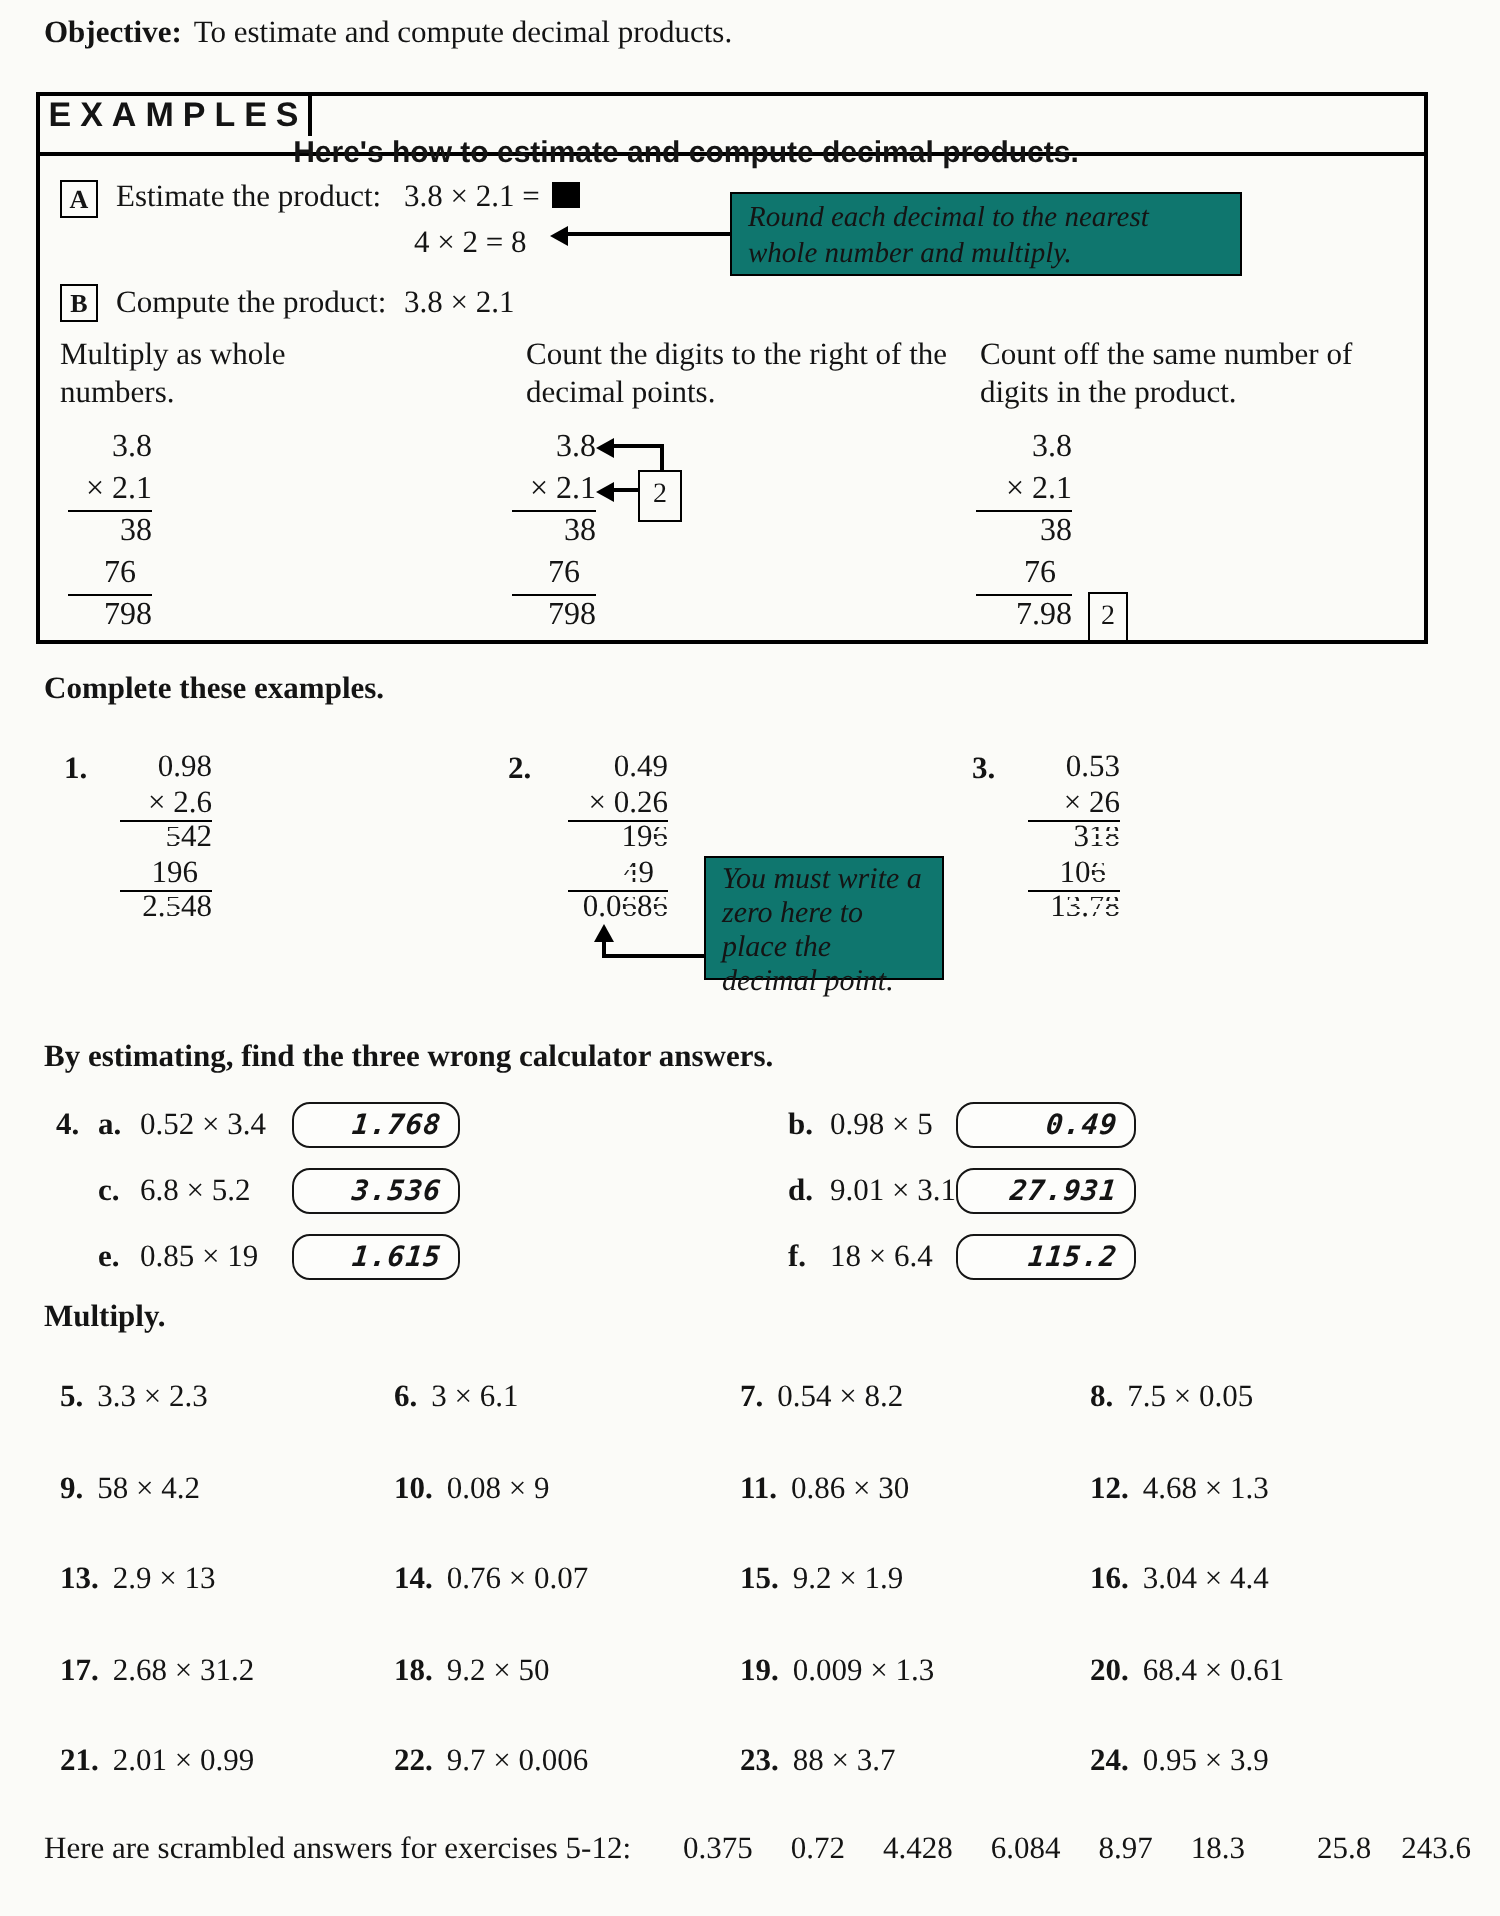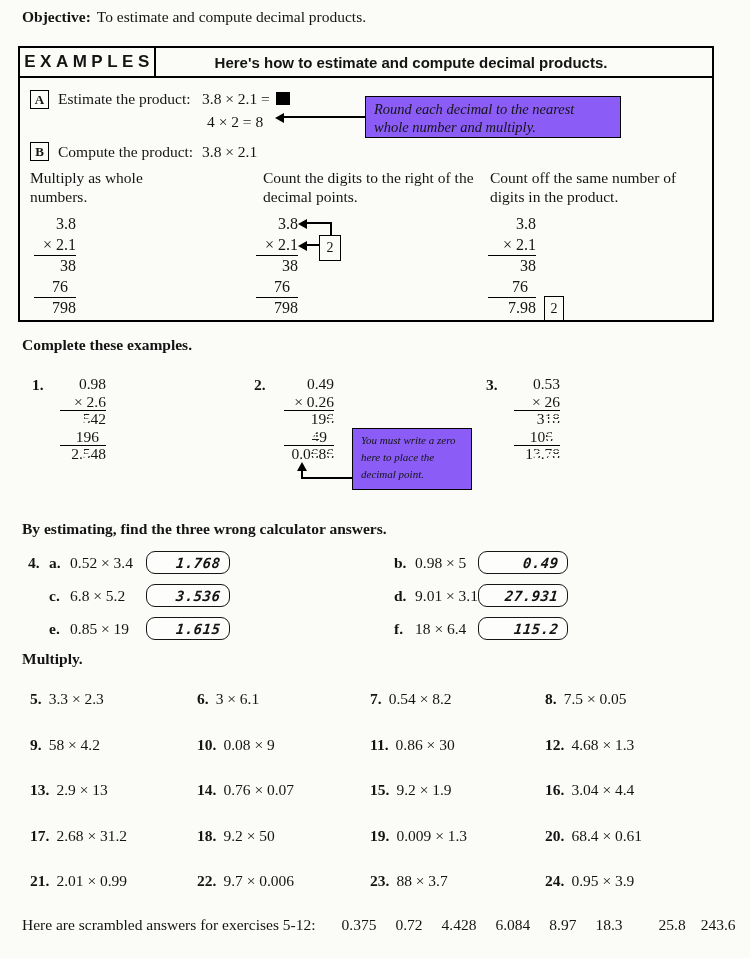--- a/index.html
+++ b/index.html
@@ -7,31 +7,31 @@
        font-family:"Liberation Serif","DejaVu Serif",serif;color:#141414;
        -webkit-font-smoothing:antialiased;}
   .abs{position:absolute;}
   .page{position:absolute;inset:0;overflow:hidden;}
   .objective{position:absolute;left:22px;top:8px;font-size:15.5px;}
   .objective b{margin-right:6px;text-align:center;}
 
   
   .ex-box{position:absolute;left:18px;top:46px;width:696px;height:276px;
           border:2px solid #000;box-sizing:border-box;background:transparent;}
-  .ex-header{display:flex;height:28px;border-bottom:2px solid #000;}
+  .ex-header{display:flex;height:28px;border-bottom:2px solid #000;flex-direction:column;}
   .ex-title{width:130px;border-right:2px solid #000;display:flex;align-items:center;justify-content:center;
             font-family:"Liberation Sans",sans-serif;font-weight:bold;font-size:17px;letter-spacing:4.5px;padding-left:4px;}
   .ex-subtitle{flex:1;display:flex;align-items:center;justify-content:center;padding-right:46px;
             font-family:"Liberation Sans",sans-serif;font-weight:bold;font-size:15px;}
   .ex-content{position:absolute;left:0;top:30px;right:0;bottom:0;font-size:15.5px;}
   .tag{position:absolute;width:17px;height:17px;border:1.5px solid #000;display:flex;align-items:center;
        justify-content:center;font-size:13px;font-weight:600;box-sizing:content-box;}
   .sq{display:inline-block;width:14px;height:13px;background:#000;margin-left:6px;vertical-align:-1px;}
   .note{position:absolute;border:1.8px solid #000;font-style:italic;font-size:14.5px;line-height:18px;
-        padding:3px 8px;box-sizing:border-box;background:#8b5cf6;}
+        padding:3px 8px;box-sizing:border-box;background:#0f766e;}
   .col-head{position:absolute;font-size:15.5px;line-height:19px;}
 
   
   .work{position:absolute;text-align:right;}
   .m-row{border-bottom:1.5px solid transparent;white-space:nowrap;}
   .m-row.rule{border-bottom-color:#000;}
   .work-lg{font-size:16px;}
   .work-lg .m-row{height:21px;line-height:19.5px;box-sizing:border-box;}
   .work-lg .m-row.shift{padding-right:8px;}
   .work-sm{font-size:15.5px;}
@@ -182,21 +182,21 @@
         <div class="m-row rule"><span>× 26</span></div>
         <div class="m-row"><span>3</span><span class="tr">18</span></div>
         <div class="m-row rule shift"><span>10</span><span class="tr">6</span></div>
         <div class="m-row"><span>1</span><span class="tr">3</span><span>.</span><span class="tr">78</span></div>
       </div>
   </div>
 
   <div class="tri-up" style="left:297px;top:462px"></div>
   <div class="vline" style="left:301px;top:470px;height:9px"></div>
   <div class="hline" style="left:301px;top:477px;width:51px"></div>
-  <div class="note" style="left:352px;top:428px;width:120px;height:62px;font-size:11px;line-height:17px">
+  <div class="note" style="left:352px;top:428px;width:120px;height:62px;font-size:15px;line-height:17px">
     <span>You must write a zero here to place the decimal point.</span>
   </div>
 
   <div class="sec-head" style="top:520px">By estimating, find the three wrong calculator answers.</div>
   <div class="est-grid">
       <div class="est-item">
         <span class="est-prefix">4.</span>
         <span class="est-letter">a.</span>
         <span class="est-expr">0.52 × 3.4</span>
         <div class="calc">

